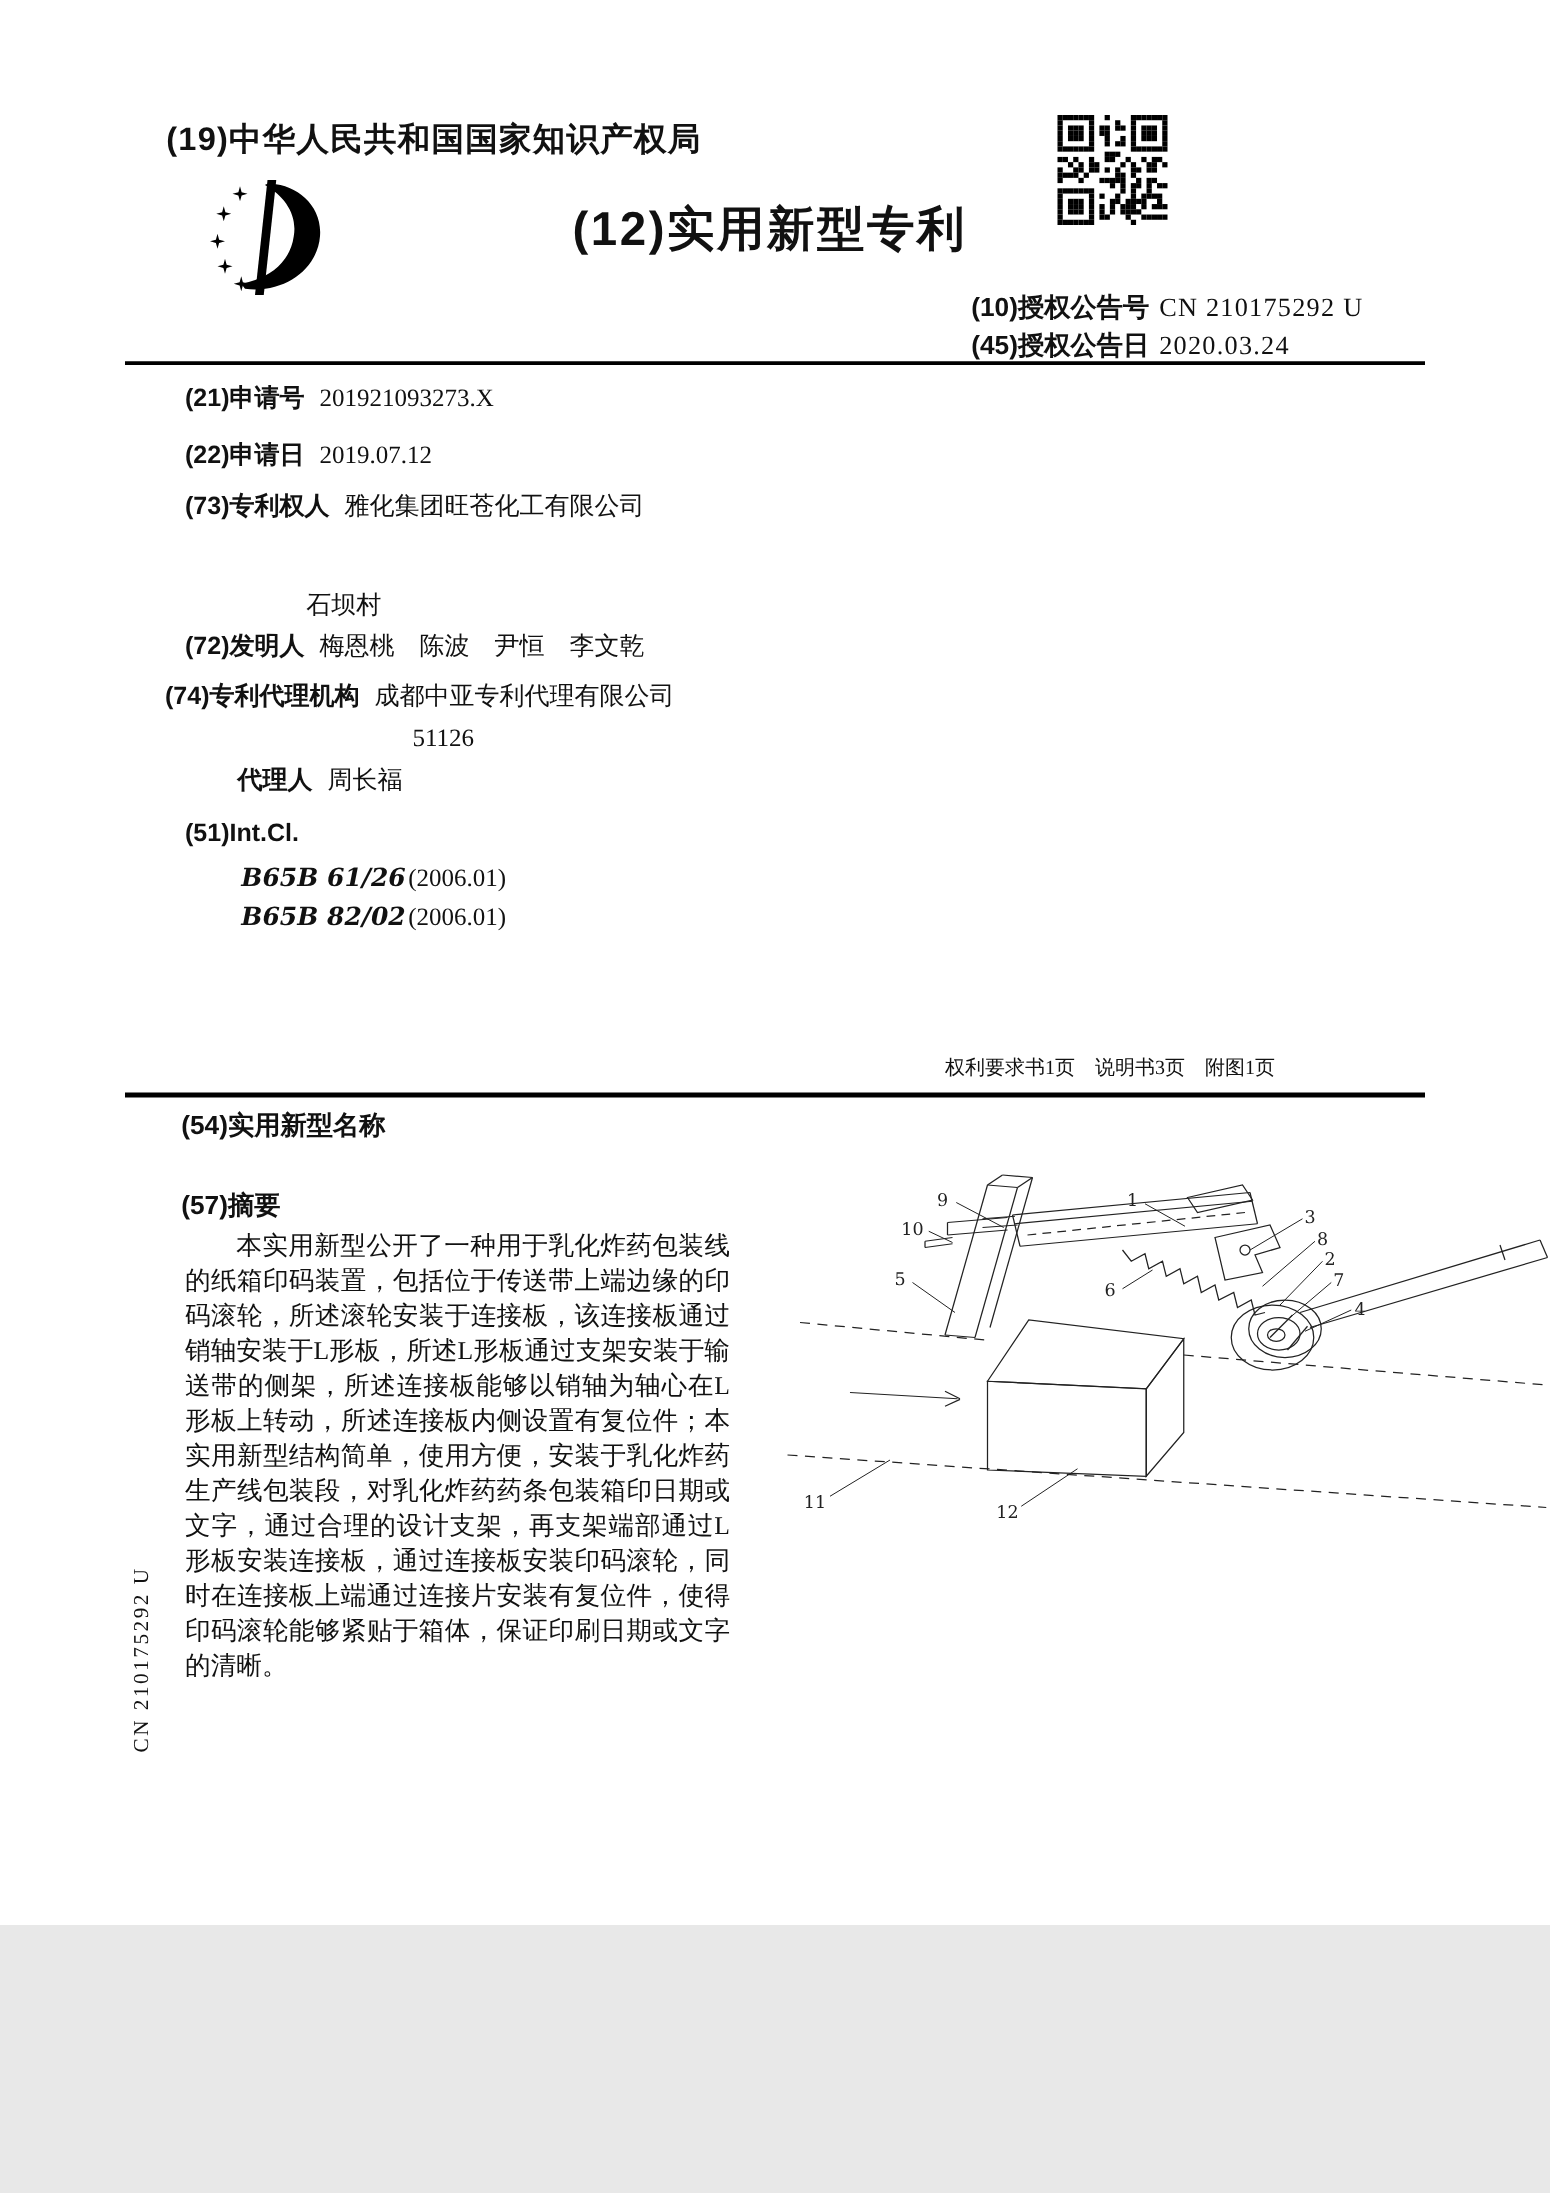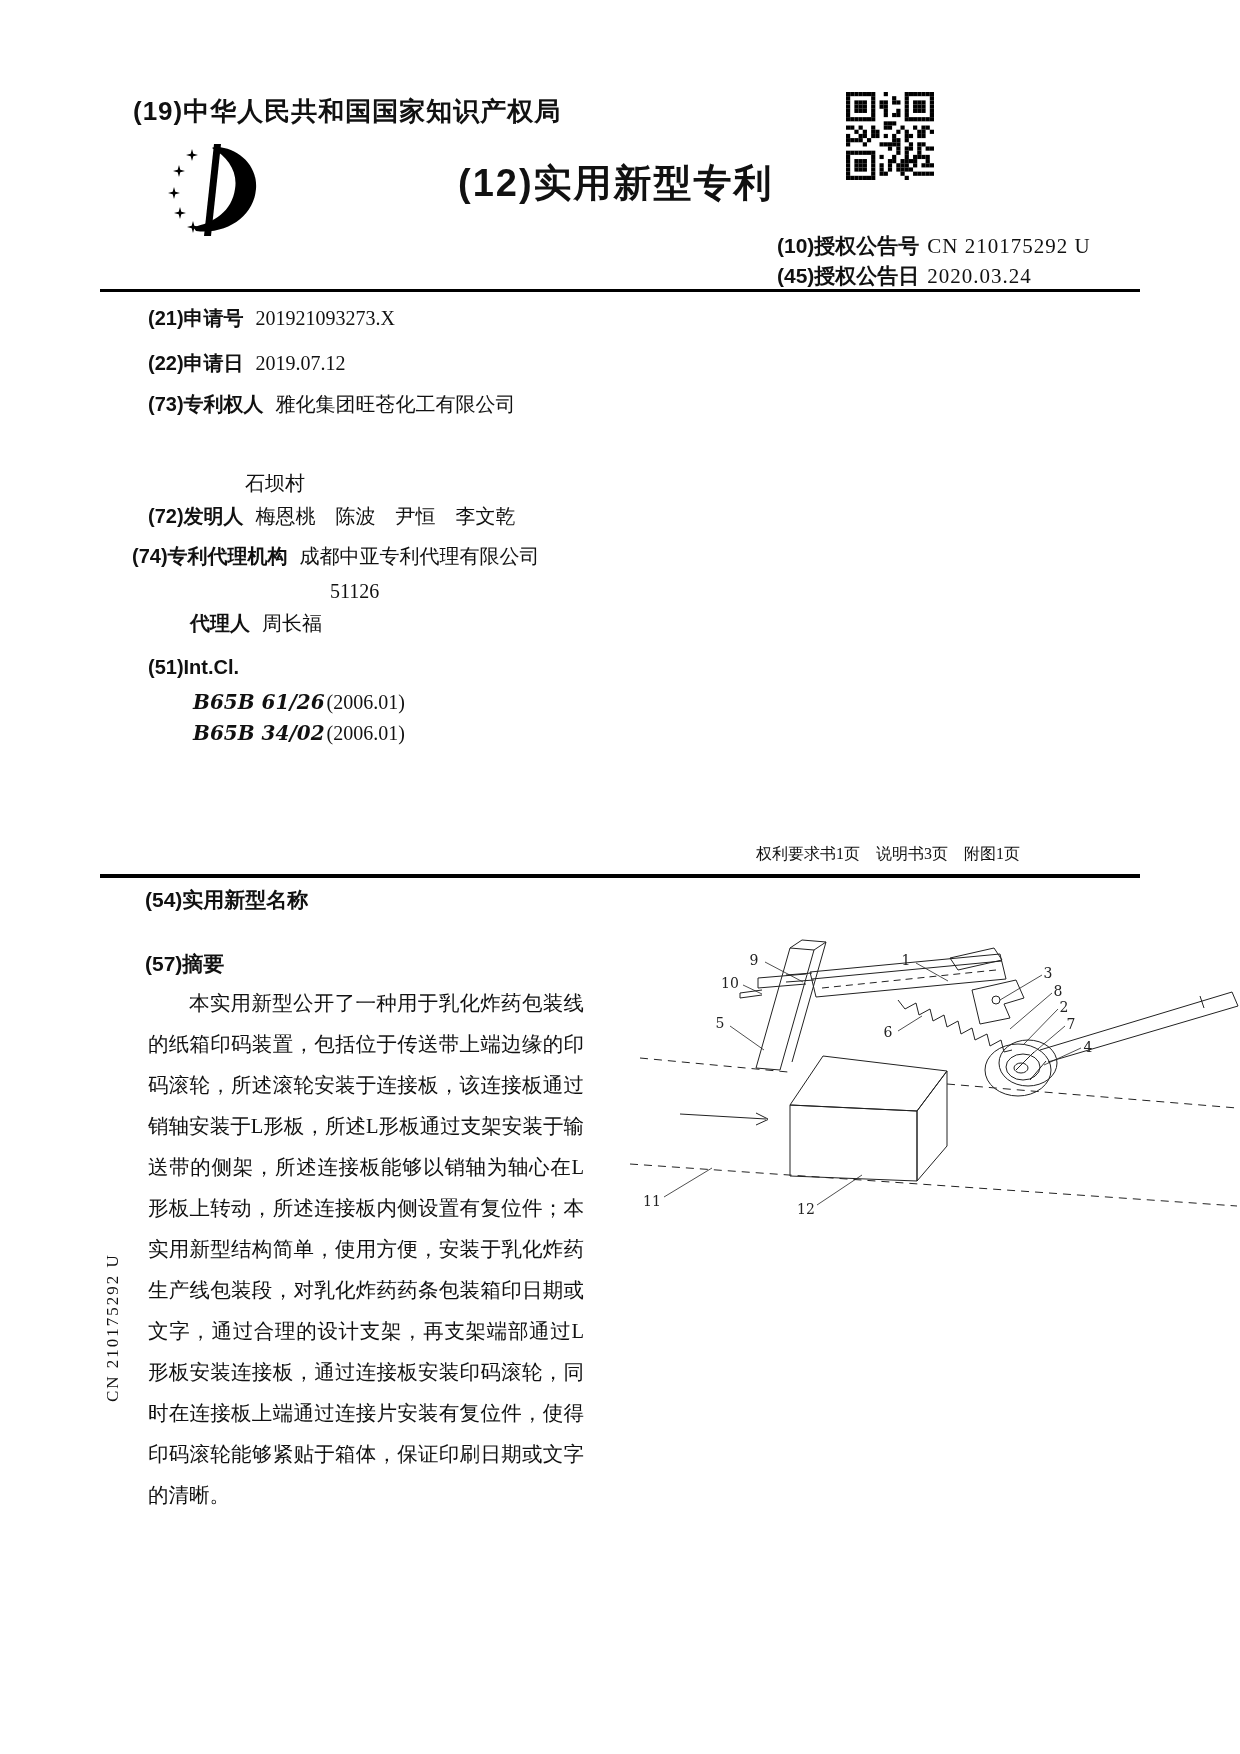--- a/index.html
+++ b/index.html
@@ -1,32 +1,32 @@
 <!DOCTYPE html>
 <html><head>
 <meta charset="utf-8">
 <style>
   html,body{margin:0;padding:0;background:#e8e8e8;}
-  .page{position:relative;width:1240px;height:1754px;background:#ffffff;margin:0 auto;
+  .page{position:relative;width:1240px;height:1540px;background:#ffffff;margin:0 auto;
         font-family:"Liberation Serif", serif;color:#111;overflow:hidden;}
   .abs{position:absolute;}
   .lbl{font-family:"Liberation Sans", sans-serif;font-weight:700;}
   .val{font-family:"Liberation Serif", serif;}
   .org{left:133px;top:94px;font-size:26px;letter-spacing:1px;}
   .doctype{left:458px;top:158px;font-size:38px;letter-spacing:2px;}
   .pubrow{left:777px;font-size:21px;white-space:nowrap;}
   .pubrow .val{margin-left:8px;letter-spacing:1px;}
   .rule{left:100px;width:1040px;background:#000;}
   .bib{font-size:20px;white-space:nowrap;}
   .bib .val{margin-left:12px;}
   .intcl-code{font-style:italic;font-weight:700;font-family:"DejaVu Serif", serif;}
   .pagesinfo{left:600px;top:844px;width:420px;text-align:right;font-size:16px;}
   .sec{font-size:21px;}
   .title54{left:185px;top:917px;font-size:22px;letter-spacing:1px;}
-  .abstract{left:148px;top:983px;width:436px;font-size:20.5px;line-height:41px;
+  .abstract{left:148px;top:983px;width:436px;font-size:20.5px;line-height:28px;
             text-align:justify;text-indent:2em;}
   .sidebar{left:103px;top:1402px;width:170px;transform:rotate(-90deg);
            transform-origin:0 0;font-size:17px;letter-spacing:2px;white-space:nowrap;}
   svg{display:block;}
   .draw line,.draw polyline,.draw polygon,.draw ellipse,.draw path,.draw circle{
       stroke:#222;stroke-width:1;fill:none;}
   .draw .leader{stroke-width:0.8;}
   .draw .dash{stroke-dasharray:8,6;}
   .draw .dash2{stroke-dasharray:7,5;}
   .draw text{fill:#222;font-family:"DejaVu Serif", serif;font-size:14px;}
@@ -296,21 +296,21 @@
   </div>
   <div class="abs bib val" style="left:330px;top:580px;">51126</div>
   <div class="abs bib" style="left:190px;top:610px;">
     <span class="lbl">代理人</span><span class="val">周长福</span>
   </div>
   <div class="abs bib lbl" style="left:148px;top:656px;">(51)Int.Cl.</div>
   <div class="abs bib" style="left:193px;top:690px;">
     <span class="intcl-code">B65B 61/26</span><span class="val" style="margin-left:2px;">(2006.01)</span>
   </div>
   <div class="abs bib" style="left:193px;top:721px;">
-    <span class="intcl-code">B65B 34/02</span><span class="val" style="margin-left:2px;">(2006.01)</span>
+    <span class="intcl-code">B65B 82/02</span><span class="val" style="margin-left:2px;">(2006.01)</span>
   </div>
 
   <div class="abs pagesinfo">权利要求书1页　说明书3页　附图1页</div>
   <div class="abs rule" style="top:874px;height:4px;"></div>
 
   <div class="abs sec lbl" style="left:145px;top:886px;">(54)实用新型名称</div>
   <div class="abs sec lbl" style="left:145px;top:950px;">(57)摘要</div>
   <div class="abs abstract val">本实用新型公开了一种用于乳化炸药包装线的纸箱印码装置，包括位于传送带上端边缘的印码滚轮，所述滚轮安装于连接板，该连接板通过销轴安装于L形板，所述L形板通过支架安装于输送带的侧架，所述连接板能够以销轴为轴心在L形板上转动，所述连接板内侧设置有复位件；本实用新型结构简单，使用方便，安装于乳化炸药生产线包装段，对乳化炸药药条包装箱印日期或文字，通过合理的设计支架，再支架端部通过L形板安装连接板，通过连接板安装印码滚轮，同时在连接板上端通过连接片安装有复位件，使得印码滚轮能够紧贴于箱体，保证印刷日期或文字的清晰。</div>
 
   <div class="abs draw" style="left:600px;top:848px;width:640px;height:395px;">

